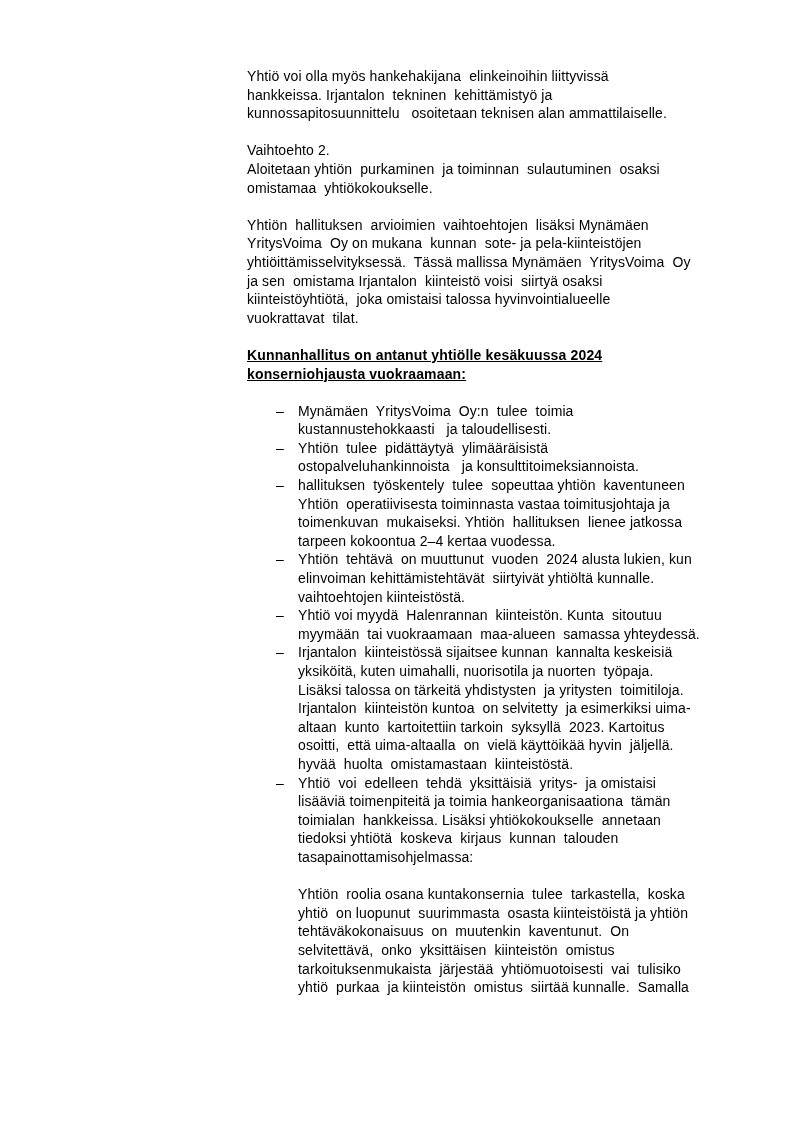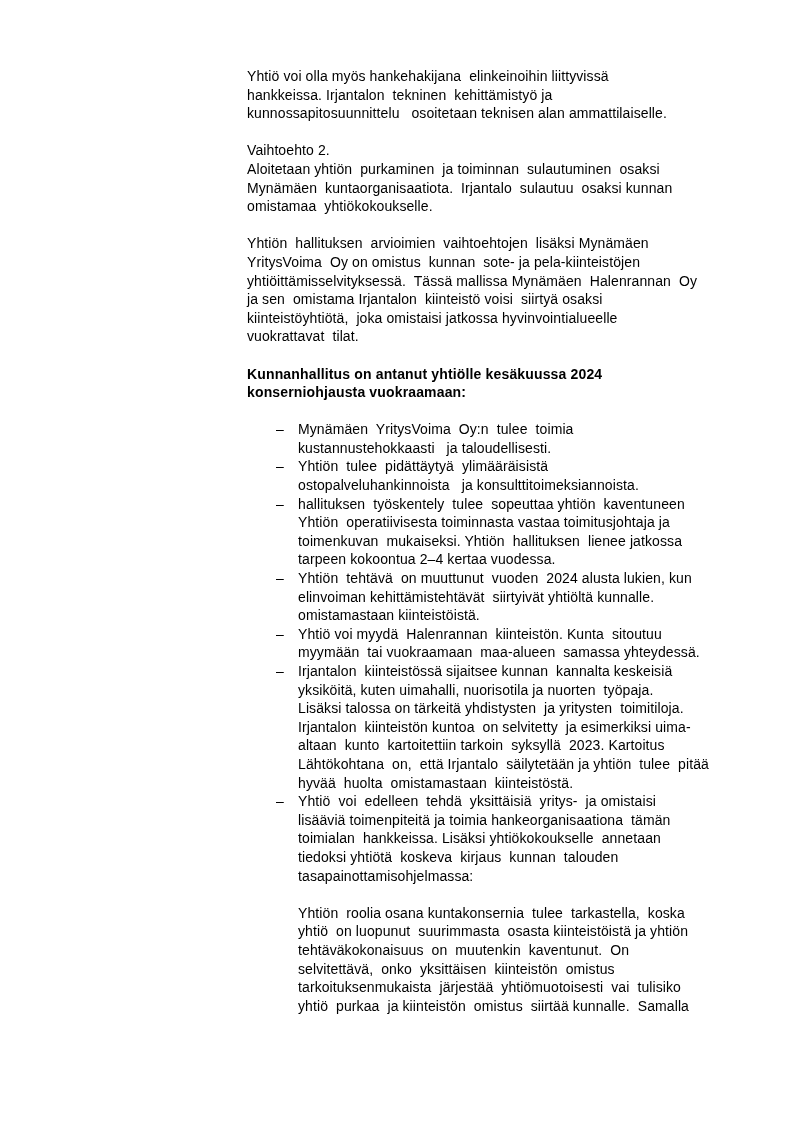--- a/index.html
+++ b/index.html
@@ -33,20 +33,21 @@
     font-size: 14px;
     letter-spacing: 0.1px;
     white-space: pre;
   }
   .spacer {
     height: 18.6px;
   }
   .heading .line {
     font-weight: bold;
     letter-spacing: 0.15px;
+    text-decoration: underline;
   }
   .bullet {
     padding-left: 51px;
   }
   .bullet .marker {
     position: absolute;
     left: 29px;
     top: 0;
     height: 18.6px;
     line-height: 18.6px;
@@ -63,30 +64,29 @@
   <div class="content" id="doc-content">
       <div class="para">
         <div class="line">Yhtiö voi olla myös hankehakijana  elinkeinoihin liittyvissä</div>
         <div class="line">hankkeissa. Irjantalon  tekninen  kehittämistyö ja</div>
         <div class="line">kunnossapitosuunnittelu   osoitetaan teknisen alan ammattilaiselle.</div>
       </div>
       <div class="spacer"></div>
       <div class="para">
         <div class="line">Vaihtoehto 2.</div>
         <div class="line">Aloitetaan yhtiön  purkaminen  ja toiminnan  sulautuminen  osaksi</div>
-        <div class="line">Mynämäen  kuntaorganisaatiota.  Irjantalo  sulautuu  osaksi kunnan</div>
         <div class="line">omistamaa  yhtiökokoukselle.</div>
       </div>
       <div class="spacer"></div>
       <div class="para">
         <div class="line">Yhtiön  hallituksen  arvioimien  vaihtoehtojen  lisäksi Mynämäen</div>
-        <div class="line">YritysVoima  Oy on omistus  kunnan  sote- ja pela-kiinteistöjen</div>
-        <div class="line">yhtiöittämisselvityksessä.  Tässä mallissa Mynämäen  Halenrannan  Oy</div>
+        <div class="line">YritysVoima  Oy on mukana  kunnan  sote- ja pela-kiinteistöjen</div>
+        <div class="line">yhtiöittämisselvityksessä.  Tässä mallissa Mynämäen  YritysVoima  Oy</div>
         <div class="line">ja sen  omistama Irjantalon  kiinteistö voisi  siirtyä osaksi</div>
-        <div class="line">kiinteistöyhtiötä,  joka omistaisi jatkossa hyvinvointialueelle</div>
+        <div class="line">kiinteistöyhtiötä,  joka omistaisi talossa hyvinvointialueelle</div>
         <div class="line">vuokrattavat  tilat.</div>
       </div>
       <div class="spacer"></div>
       <div class="para heading">
         <div class="line">Kunnanhallitus on antanut yhtiölle kesäkuussa 2024</div>
         <div class="line">konserniohjausta vuokraamaan:</div>
       </div>
       <div class="spacer"></div>
       <div class="para bullet">
         <span class="marker">–</span>
@@ -102,35 +102,35 @@
         <span class="marker">–</span>
         <div class="line">hallituksen  työskentely  tulee  sopeuttaa yhtiön  kaventuneen</div>
         <div class="line">Yhtiön  operatiivisesta toiminnasta vastaa toimitusjohtaja ja</div>
         <div class="line">toimenkuvan  mukaiseksi. Yhtiön  hallituksen  lienee jatkossa</div>
         <div class="line">tarpeen kokoontua 2–4 kertaa vuodessa.</div>
       </div>
       <div class="para bullet">
         <span class="marker">–</span>
         <div class="line">Yhtiön  tehtävä  on muuttunut  vuoden  2024 alusta lukien, kun</div>
         <div class="line">elinvoiman kehittämistehtävät  siirtyivät yhtiöltä kunnalle.</div>
-        <div class="line">omistamastaan kiinteistöistä.</div>
+        <div class="line">vaihtoehtojen kiinteistöstä.</div>
       </div>
       <div class="para bullet">
         <span class="marker">–</span>
         <div class="line">Yhtiö voi myydä  Halenrannan  kiinteistön. Kunta  sitoutuu</div>
         <div class="line">myymään  tai vuokraamaan  maa-alueen  samassa yhteydessä.</div>
       </div>
       <div class="para bullet">
         <span class="marker">–</span>
         <div class="line">Irjantalon  kiinteistössä sijaitsee kunnan  kannalta keskeisiä</div>
         <div class="line">yksiköitä, kuten uimahalli, nuorisotila ja nuorten  työpaja.</div>
         <div class="line">Lisäksi talossa on tärkeitä yhdistysten  ja yritysten  toimitiloja.</div>
         <div class="line">Irjantalon  kiinteistön kuntoa  on selvitetty  ja esimerkiksi uima-</div>
         <div class="line">altaan  kunto  kartoitettiin tarkoin  syksyllä  2023. Kartoitus</div>
-        <div class="line">Lähtökohtana  on,  että Irjantalo  säilytetään ja yhtiön  tulee  pitää</div>
+        <div class="line">osoitti,  että uima-altaalla  on  vielä käyttöikää hyvin  jäljellä.</div>
         <div class="line">hyvää  huolta  omistamastaan  kiinteistöstä.</div>
       </div>
       <div class="para bullet">
         <span class="marker">–</span>
         <div class="line">Yhtiö  voi  edelleen  tehdä  yksittäisiä  yritys-  ja omistaisi</div>
         <div class="line">lisääviä toimenpiteitä ja toimia hankeorganisaationa  tämän</div>
         <div class="line">toimialan  hankkeissa. Lisäksi yhtiökokoukselle  annetaan</div>
         <div class="line">tiedoksi yhtiötä  koskeva  kirjaus  kunnan  talouden</div>
         <div class="line">tasapainottamisohjelmassa:</div>
       </div>

